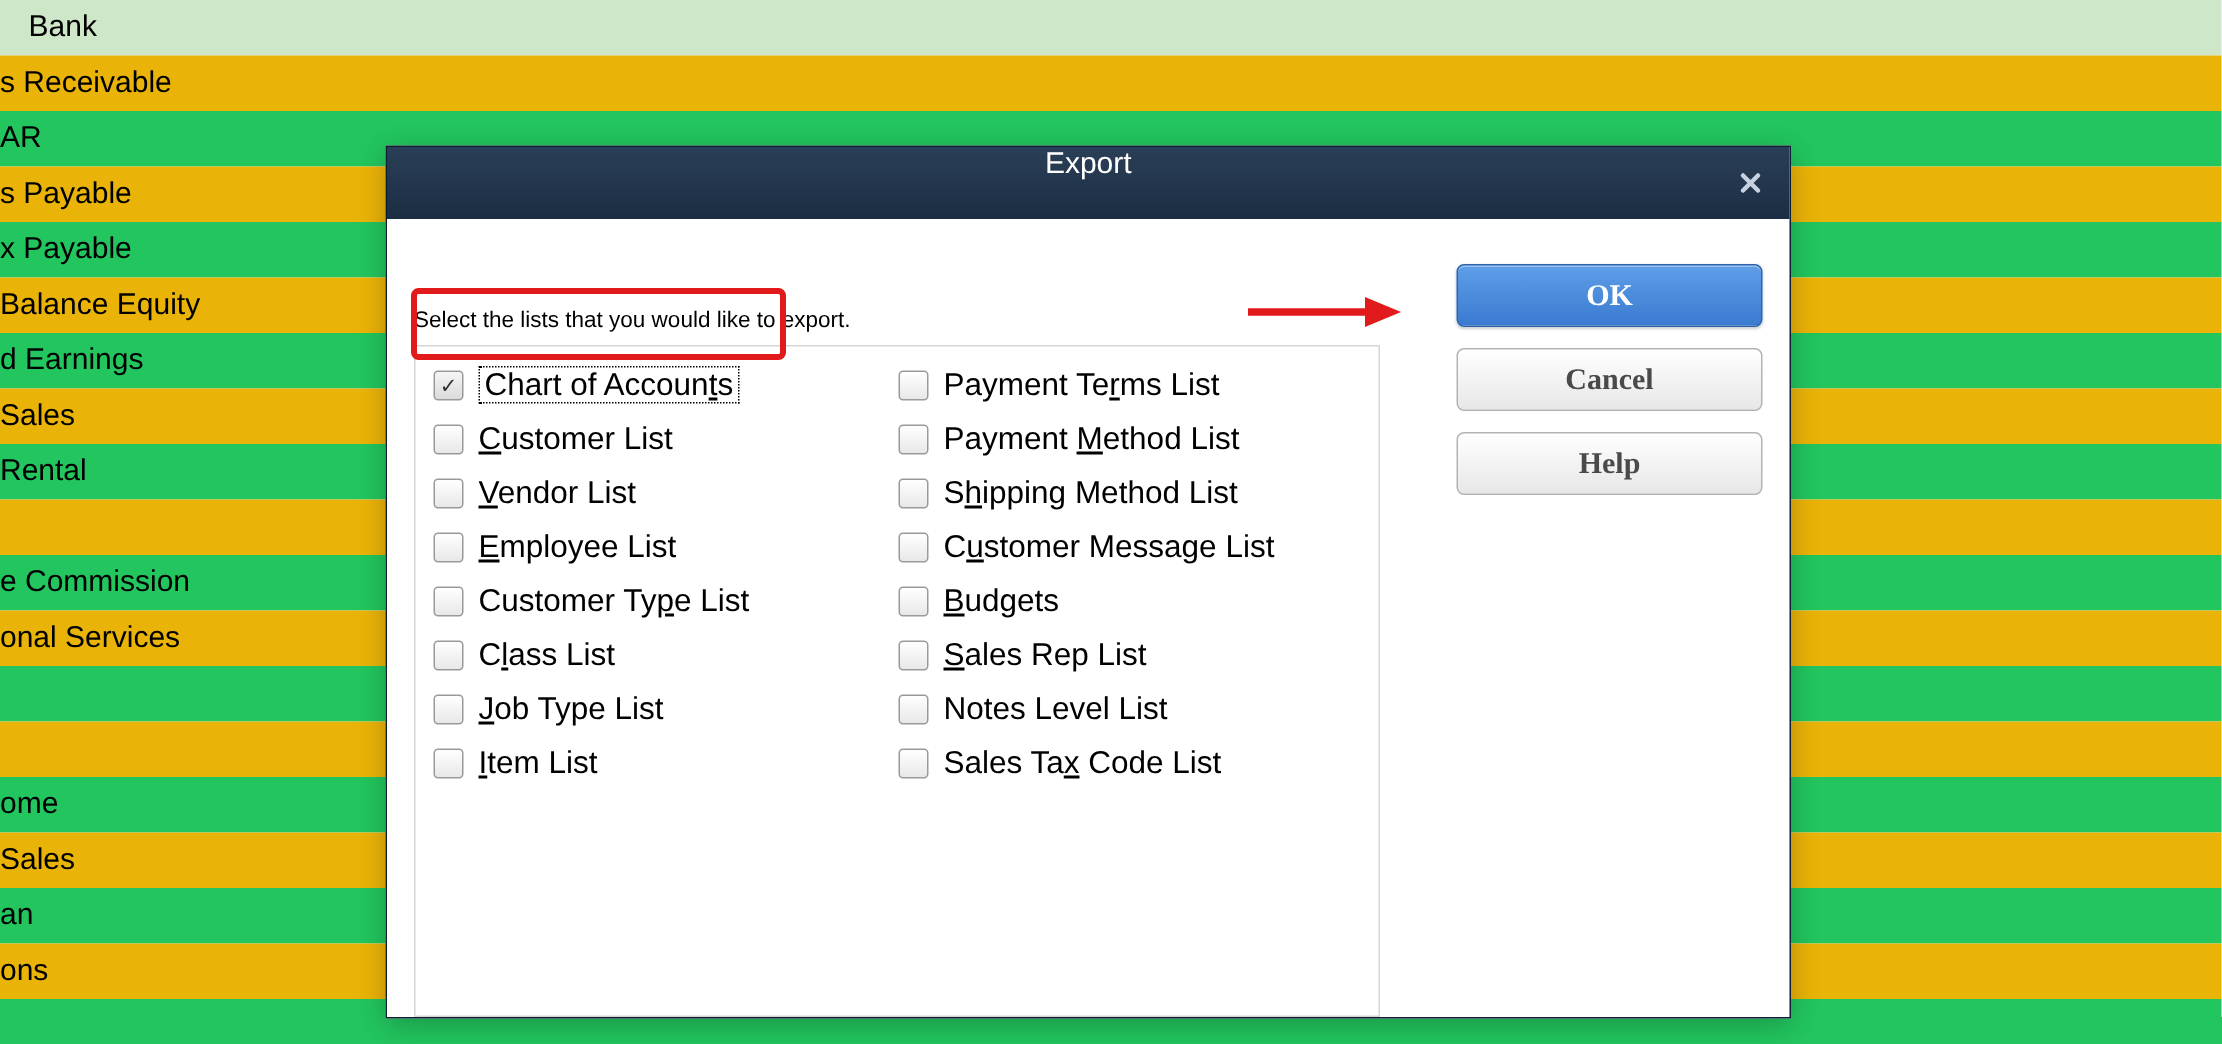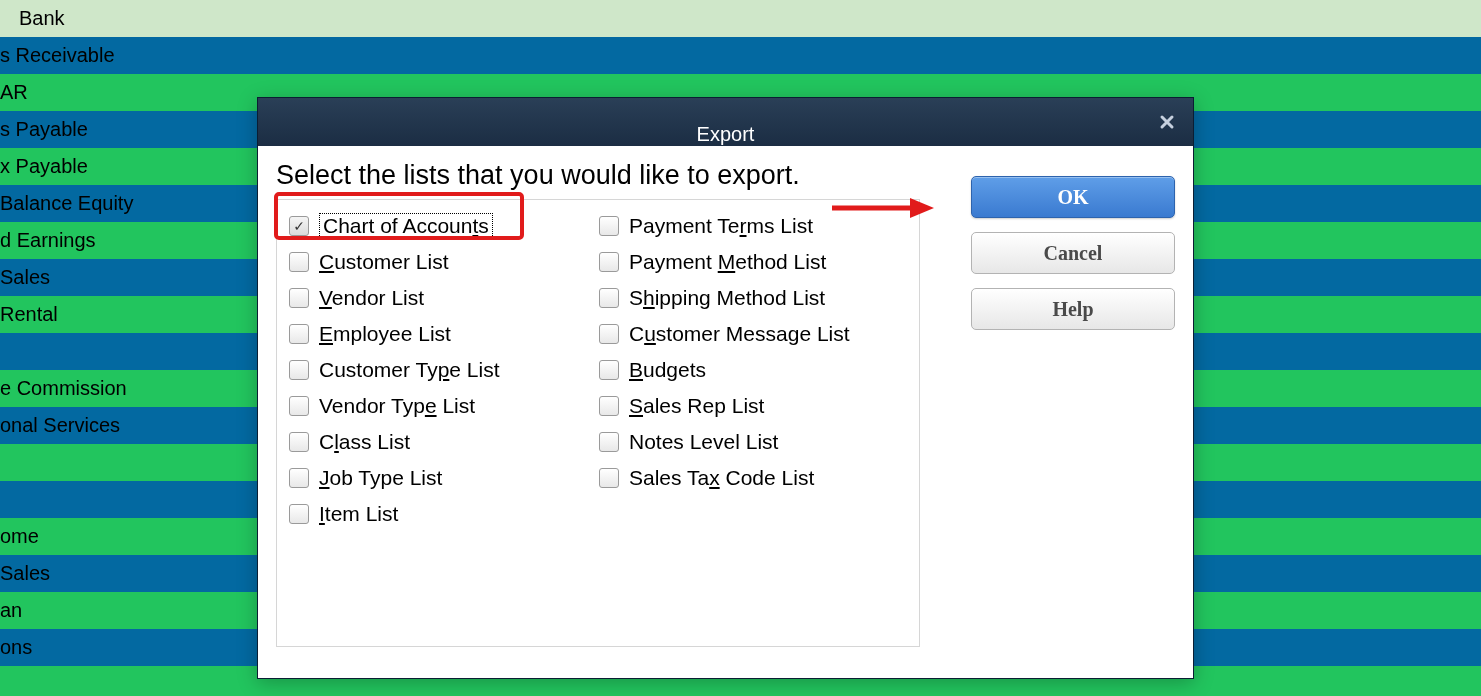--- a/index.html
+++ b/index.html
@@ -23,40 +23,40 @@
   }
   .bg-row {
     height: 37px;
     line-height: 37px;
     padding-left: 0;
     box-sizing: border-box;
     white-space: nowrap;
   }
   .bg-row.selected { background: #cfe7c9; padding-left: 19px; }
   .bg-row.alt { background: #22c55e; }
-  .bg-row.plain { background: #0369a1; }
+  .bg-row.plain { background: #eab308; }
 
   
   .dialog {
     position: absolute;
     left: 257px;
     top: 97px;
     width: 935px;
     height: 580px;
     background: #ffffff;
     border: 1px solid #0b1e33;
     box-shadow: 0 4px 18px rgba(0,0,0,0.25);
   }
   .titlebar {
     height: 48px;
     background: linear-gradient(to bottom, #2a3f57, #1b2d43);
     color: #fff;
     position: relative;
     display: flex;
-    align-items: flex-end;
+    align-items: flex-start;
     justify-content: center;
     font-size: 20px;
   }
   .titlebar-close {
     position: absolute;
     right: 12px;
     top: 50%;
     transform: translateY(-50%);
     width: 28px;
     height: 28px;
@@ -65,22 +65,23 @@
     justify-content: center;
     cursor: pointer;
     color: #c7d1df;
     font-size: 25px;
     font-weight: bold;
   }
   .dialog-body {
     padding: 14px 18px;
   }
   .prompt {
-    font-size: 27px;
+    font-size: 15px;
     margin-bottom: 8px;
+    margin-top: 45px;
   }
   .lists-frame {
     border: 1px solid #d6d6d6;
     width: 644px;
     height: 448px;
     padding-top: 8px;
     box-sizing: border-box;
   }
   .cols {
     display: flex;
@@ -234,24 +235,20 @@
             <div class="chk-row">
               <span class="cbx"></span>
               <span class="chk-label"><span class="u">E</span>mployee List</span>
             </div>
             <div class="chk-row">
               <span class="cbx"></span>
               <span class="chk-label">Customer Ty<span class="u">p</span>e List</span>
             </div>
             <div class="chk-row">
               <span class="cbx"></span>
-              <span class="chk-label">Vendor Typ<span class="u">e</span> List</span>
-            </div>
-            <div class="chk-row">
-              <span class="cbx"></span>
               <span class="chk-label">C<span class="u">l</span>ass List</span>
             </div>
             <div class="chk-row">
               <span class="cbx"></span>
               <span class="chk-label"><span class="u">J</span>ob Type List</span>
             </div>
             <div class="chk-row">
               <span class="cbx"></span>
               <span class="chk-label"><span class="u">I</span>tem List</span>
             </div>

